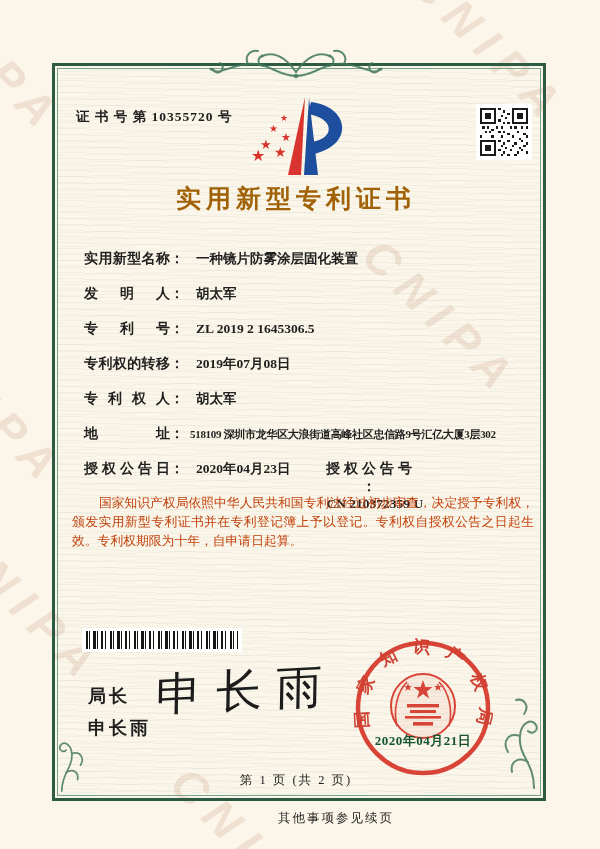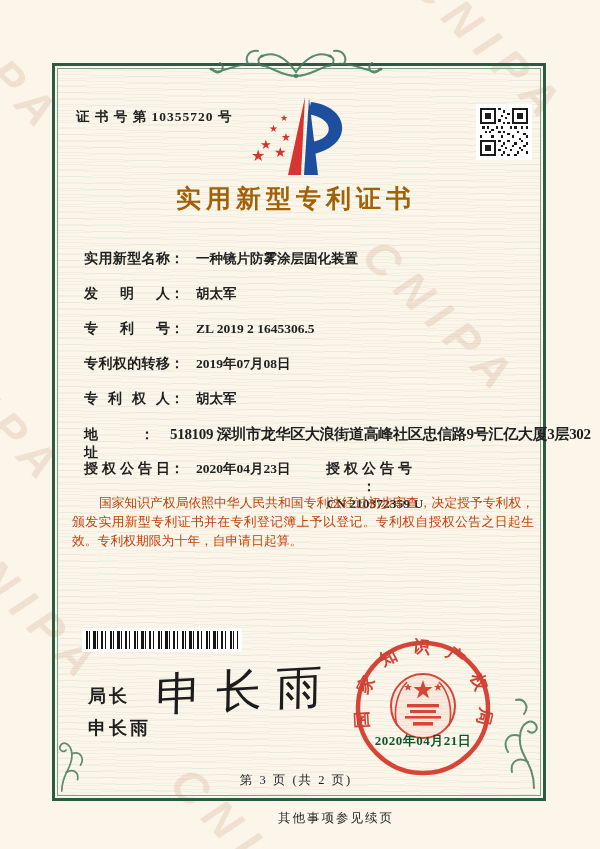--- a/index.html
+++ b/index.html
@@ -34,21 +34,21 @@
       display:flex;align-items:center;justify-content:center;}
   .title{position:absolute;left:52px;top:182px;width:488px;text-align:center;
       font-size:25px;font-weight:bold;letter-spacing:5px;color:#a16207;}
   
   .fields{position:absolute;left:84px;top:250px;width:450px;}
   .field-row{height:35px;display:flex;align-items:baseline;font-weight:bold;}
   .f-label{display:inline-block;width:86px;font-size:14px;text-align:justify;
       text-align-last:justify;text-justify:inter-character;}
   .f-colon{font-size:14px;}
   .f-value{margin-left:12px;font-size:13.5px;white-space:nowrap;}
-  .f-value-small{margin-left:16px;font-size:15px;letter-spacing:-0.3px;white-space:nowrap;}
+  .f-value-small{margin-left:6px;font-size:11px;letter-spacing:-0.3px;white-space:nowrap;}
   .grant-group{display:flex;align-items:center;}
   .grant-group + .grant-group{margin-left:24px;flex-direction:column;}
   
   .paras{position:absolute;left:72px;top:494px;width:462px;font-size:12.8px;line-height:19px;
       color:#c2410c;text-align:justify;}
   .paras p{margin:0;text-indent:2.1em;}
   
   .barcode{position:absolute;left:82px;top:628px;width:160px;height:24px;background:#fff;}
   .barcode .bars{position:absolute;left:4px;right:4px;top:3px;bottom:3px;
       background:repeating-linear-gradient(90deg,
@@ -279,16 +279,16 @@
       <rect x="54" y="66" width="32" height="3.4" stroke="none"></rect>
       <rect x="57" y="72" width="26" height="3" stroke="none"></rect>
       <rect x="52" y="78" width="36" height="2.6" stroke="none"></rect>
       <rect x="60" y="84" width="20" height="3.6" stroke="none"></rect>
       <path d="M44 88 C40 72 44 54 54 44" fill="none" stroke-width="1.6"></path>
       <path d="M96 88 C100 72 96 54 86 44" fill="none" stroke-width="1.6"></path>
     </g>
   </svg>
   <div class="seal-date">2020年04月21日</div>
 
-  <div class="page-num">第 3 页 (共 2 页)</div>
+  <div class="page-num">第 1 页 (共 2 页)</div>
   <div class="note">其他事项参见续页</div>
 
 </div>
 
 </body></html>

